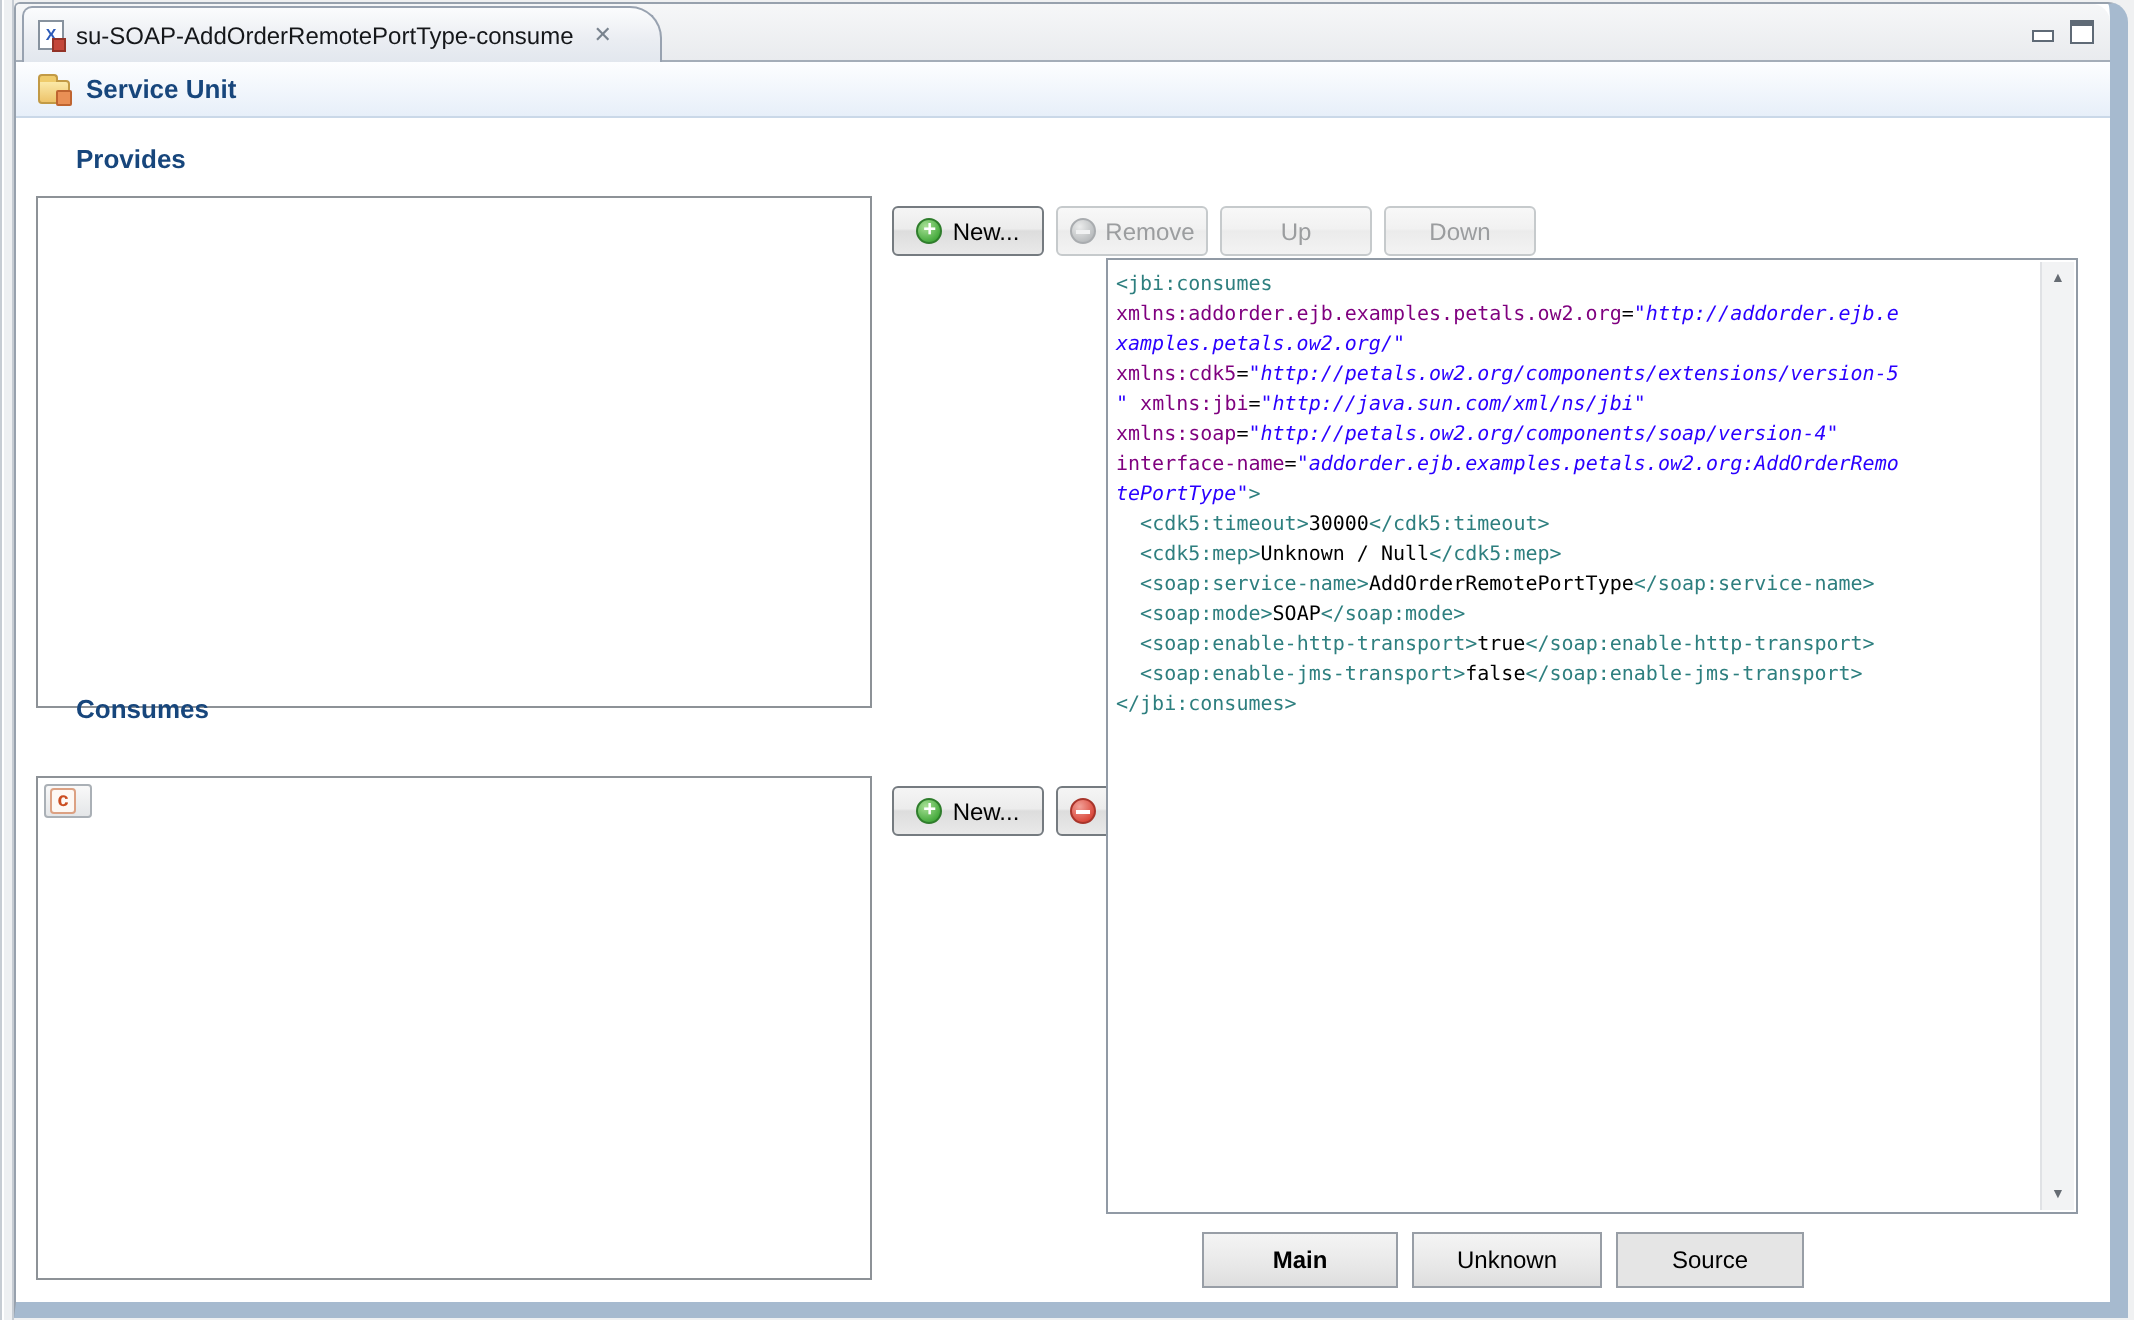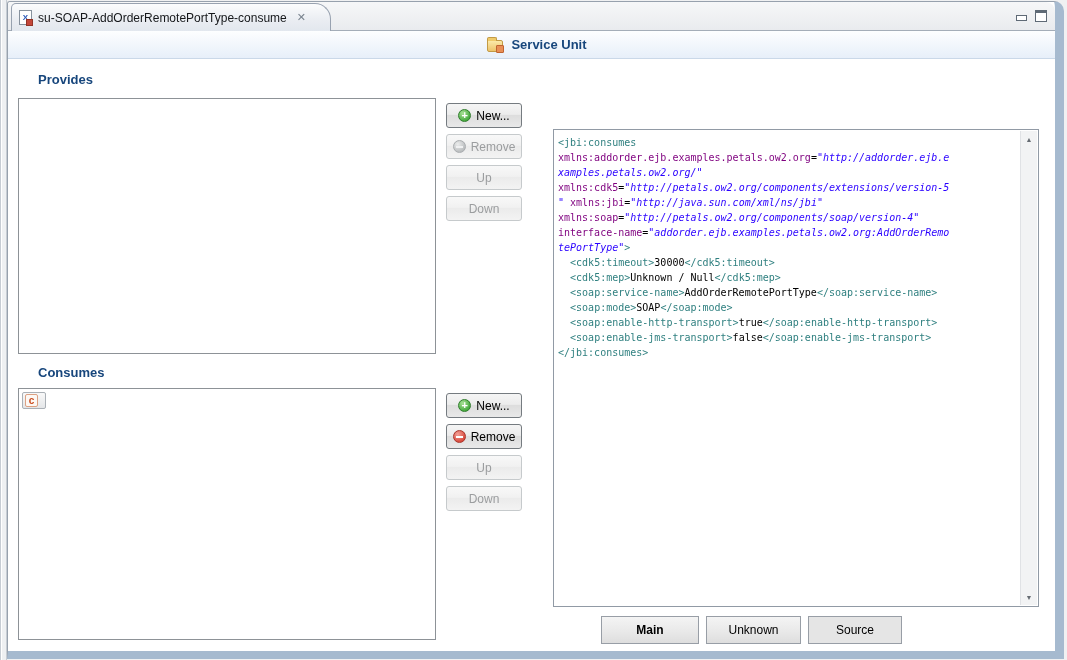--- a/index.html
+++ b/index.html
@@ -35,38 +35,38 @@
   .xfile::after{ content:""; position:absolute; right:-2px; bottom:-2px; width:5px; height:5px;
     background:#c4473a; border:1px solid #933327; }
   .tab-label{ white-space:nowrap; overflow:hidden; }
   .tclose{ font:bold 11px/1 "DejaVu Sans", sans-serif; color:#79838e; margin-left:4px; cursor:pointer; }
   .win-controls{ position:absolute; right:8px; top:8px; display:flex; gap:8px; align-items:flex-start; z-index:2;}
   .ic-min{ width:11px; height:6px; border:1px solid #5f6a76; margin-top:5px; background:#fff;}
   .ic-max{ width:12px; height:12px; border:1px solid #5f6a76; border-top-width:3px; background:#fff;}
   
   .hdr{ position:absolute; left:0; top:29px; right:0; height:28px;
     background:linear-gradient(180deg,#fdfeff,#e7eff9);
-    border-bottom:1px solid #cad8e8; display:flex; align-items:center; gap:8px; padding-left:11px;justify-content:center; }
+    border-bottom:1px solid #cad8e8; display:flex; align-items:center; gap:8px; padding-left:11px; }
   .folder{ position:relative; width:16px; height:12px; flex:none; margin-top:2px;
     background:linear-gradient(180deg,#fbe9a8,#edc36a); border:1px solid #c29a45; border-radius:1px 2px 2px 2px; }
   .folder::before{ content:""; position:absolute; top:-4px; left:-1px; width:8px; height:3px;
     background:#efcb6b; border:1px solid #c29a45; border-bottom:none; border-radius:2px 2px 0 0; }
   .folder::after{ content:""; position:absolute; right:-2px; bottom:-2px; width:6px; height:6px;
     background:#e98f55; border:1px solid #bf6430; border-radius:1px; }
   .hdr-title{ font-size:13px; font-weight:bold; color:var(--heading); }
   
   .content{ position:absolute; left:0; top:57px; right:0; bottom:0; background:#fff; }
   .sect-h{ position:absolute; font-size:13px; font-weight:bold; color:var(--heading);padding-left:20px; }
   .listbox{ position:absolute; background:#fff; border:1px solid #8d9297; }
   .citem{ display:inline-flex; align-items:center; gap:5px; margin:3px; padding:1px 7px 1px 2px;
     border:1px solid #aab0b6; border-radius:2px;
     background:linear-gradient(180deg,#f9f9f9,#e4e6e8); font-size:12px; color:#000; cursor:default;}
   .cico{ width:13px; height:13px; flex:none; border:1px solid #dca183; border-radius:2px;
     background:#fdf8f4; color:#cb4d20; font:bold 10px/11px "Liberation Sans",sans-serif; text-align:center; }
-  .btncol{ position:absolute; display:flex; flex-direction:column; gap:6px; }
+  .btncol{ position:absolute; display:flex; flex-direction:row; gap:6px; }
   .ebtn{ display:flex; align-items:center; justify-content:center; gap:5px; width:76px; height:25px;
     border:1px solid #757b80; border-radius:3px;
     background:linear-gradient(180deg,#f5f5f5,#ececec 45%,#dddddd 50%,#e9e9e9);
     font-family:"Liberation Sans",sans-serif; font-size:12px; color:#000; cursor:pointer; }
   .ebtn.dis{ border-color:#c6cacc; color:#9b9d9f; cursor:default;
     background:linear-gradient(180deg,#f8f8f8,#f1f1f1 45%,#ebebeb 50%,#f3f3f3); }
   .icn{ width:13px; height:13px; border-radius:50%; flex:none; display:flex; align-items:center; justify-content:center; }
   .icn.add{ background:radial-gradient(circle at 35% 30%,#a8e096,#44a93c 75%); border:1px solid #2f7d2c; }
   .icn.add::before{ content:"+"; color:#fff; font:bold 11px/1 "Liberation Sans",sans-serif; margin-top:-1px; }
   .icn.remove{ background:radial-gradient(circle at 35% 30%,#f2a198,#d9473a 75%); border:1px solid #a8352b; }
@@ -136,21 +136,21 @@
           <span class="blb">Remove</span>
         </button>
         <button class="ebtn dis">
           <span class="blb">Up</span>
         </button>
         <button class="ebtn dis">
           <span class="blb">Down</span>
         </button>
       </div>
 
-    <div class="sect-h" style="left:10px; top:306px;">Consumes</div>
+    <div class="sect-h" style="left:10px; top:288px;">Consumes</div>
     <div class="listbox" style="left:10px; top:329px; width:418px; height:252px;"><div class="citem selected">
           <span class="cico">c</span>
         </div></div>
     <div class="btncol" style="left:438px; top:334px;">
         <button class="ebtn">
           <span class="icn add"></span>
           <span class="blb">New...</span>
         </button>
         <button class="ebtn">
           <span class="icn remove"></span>

